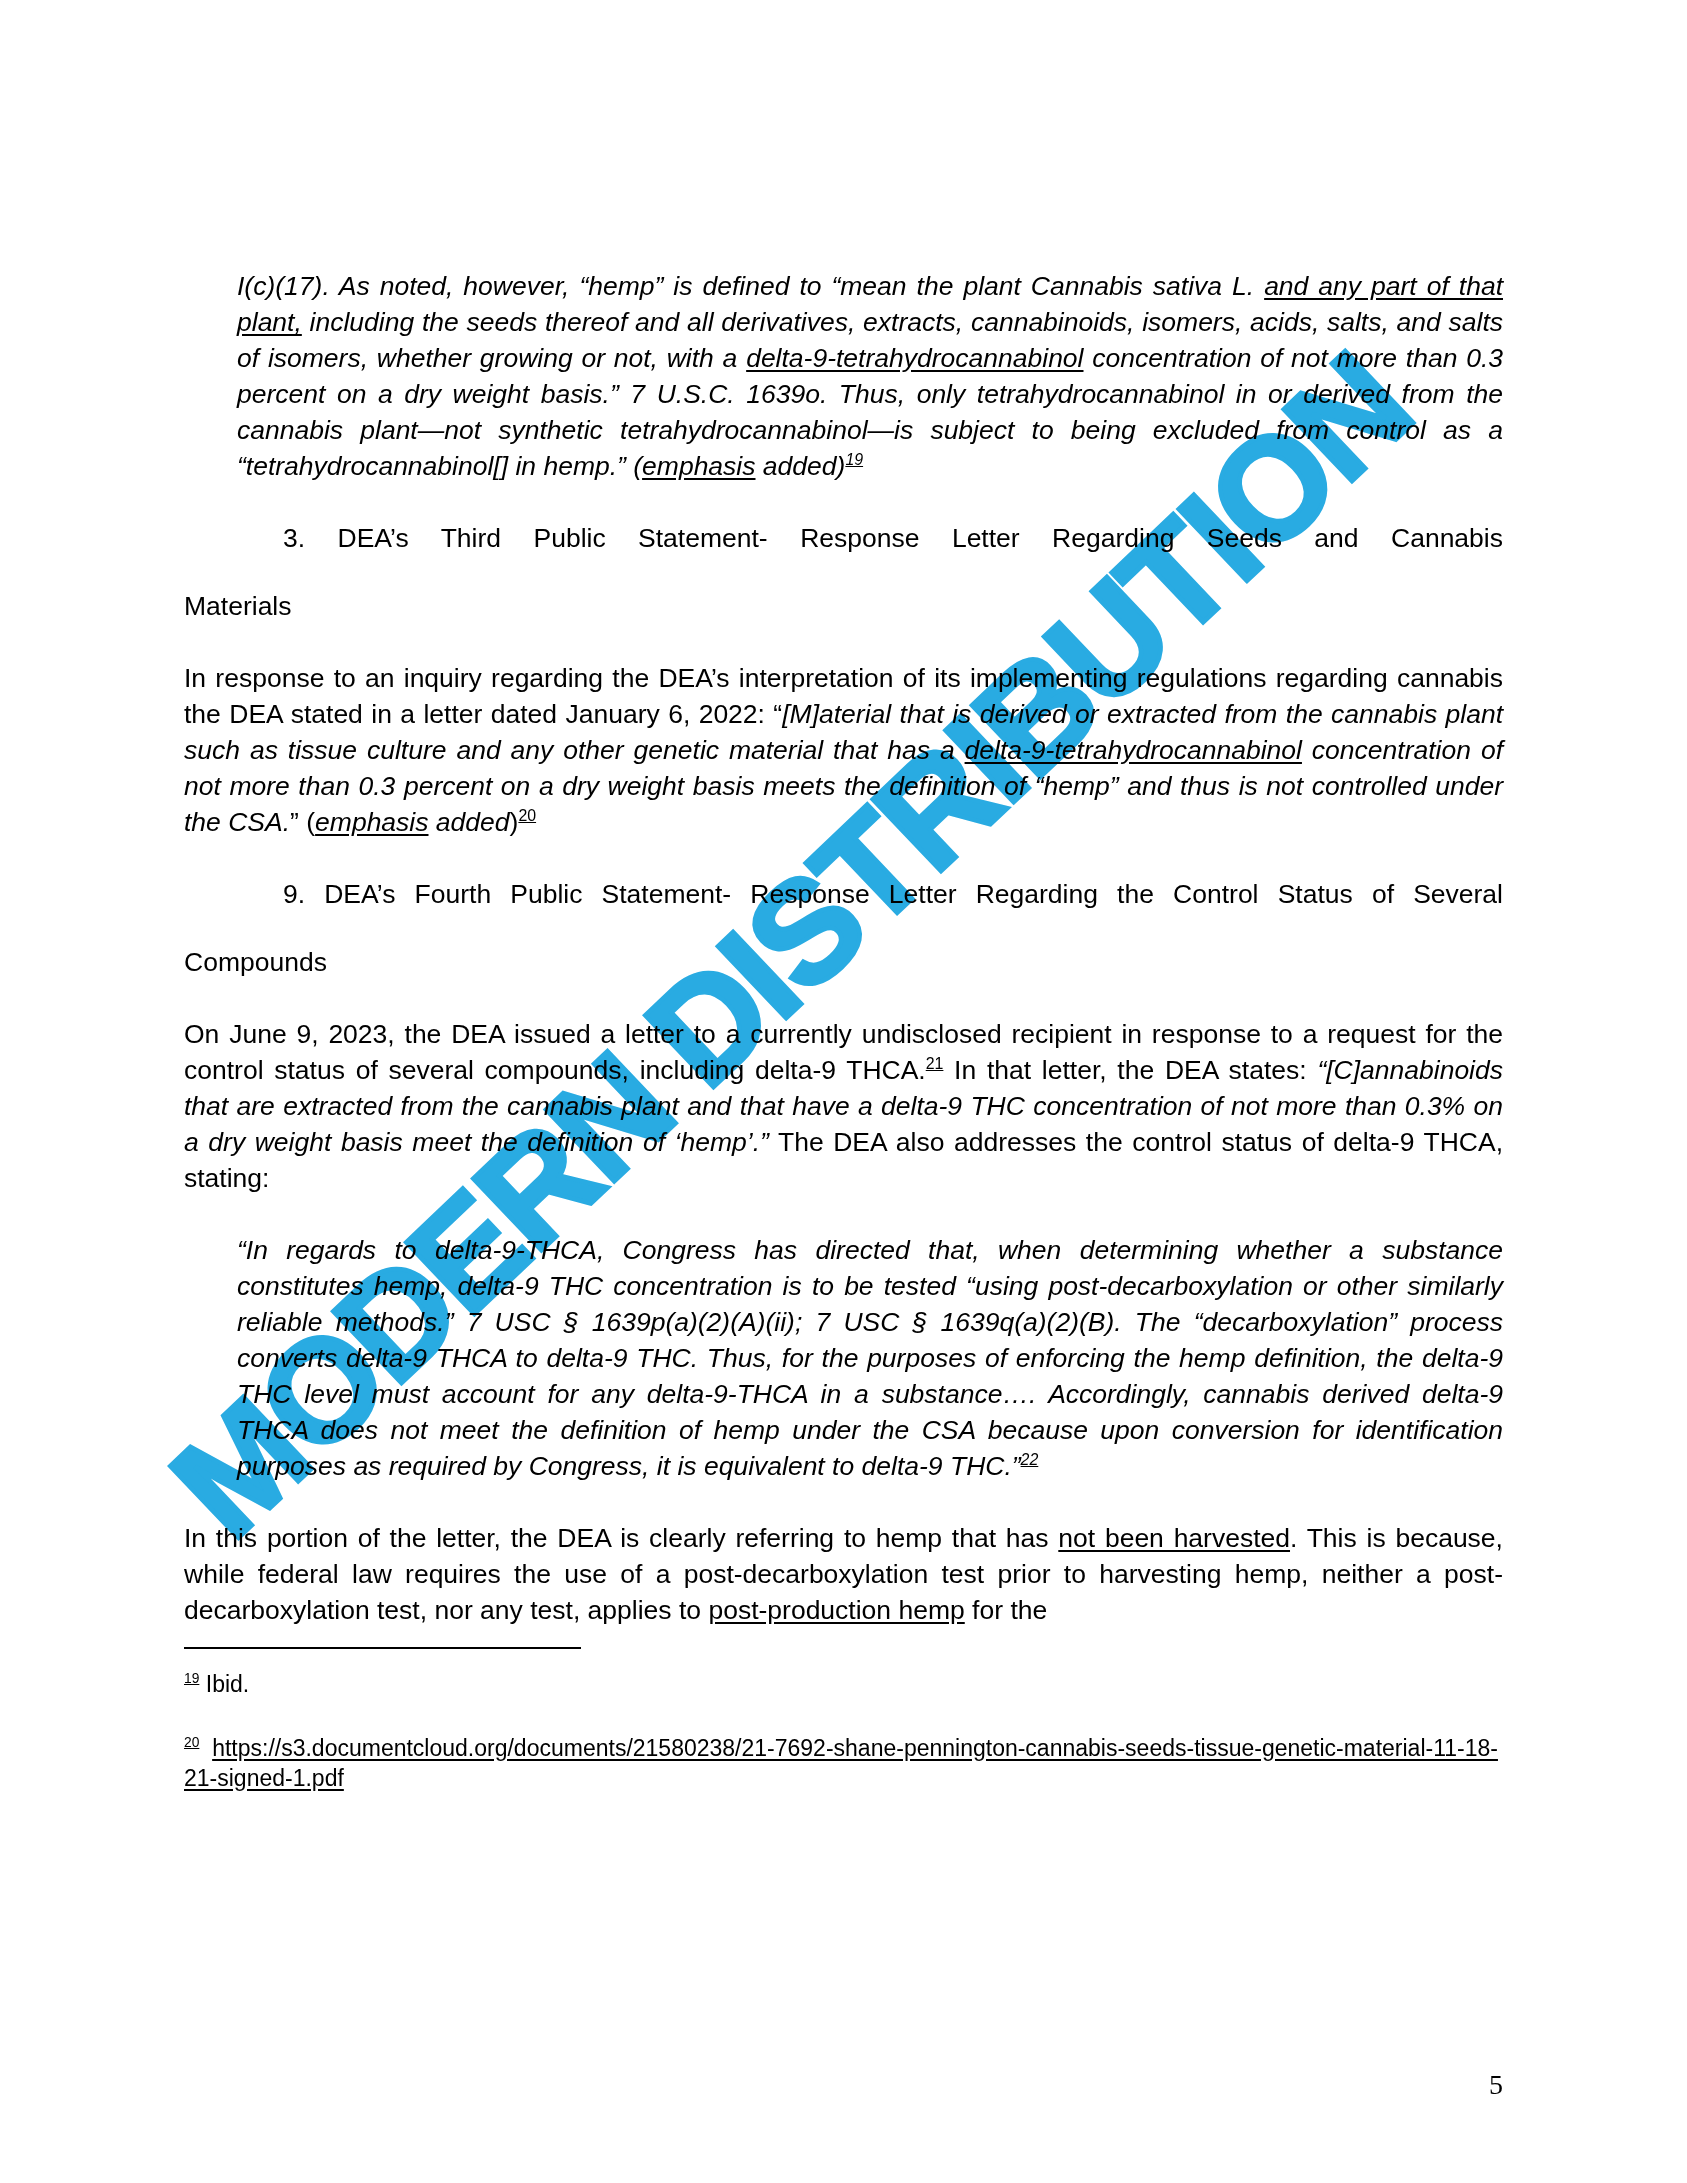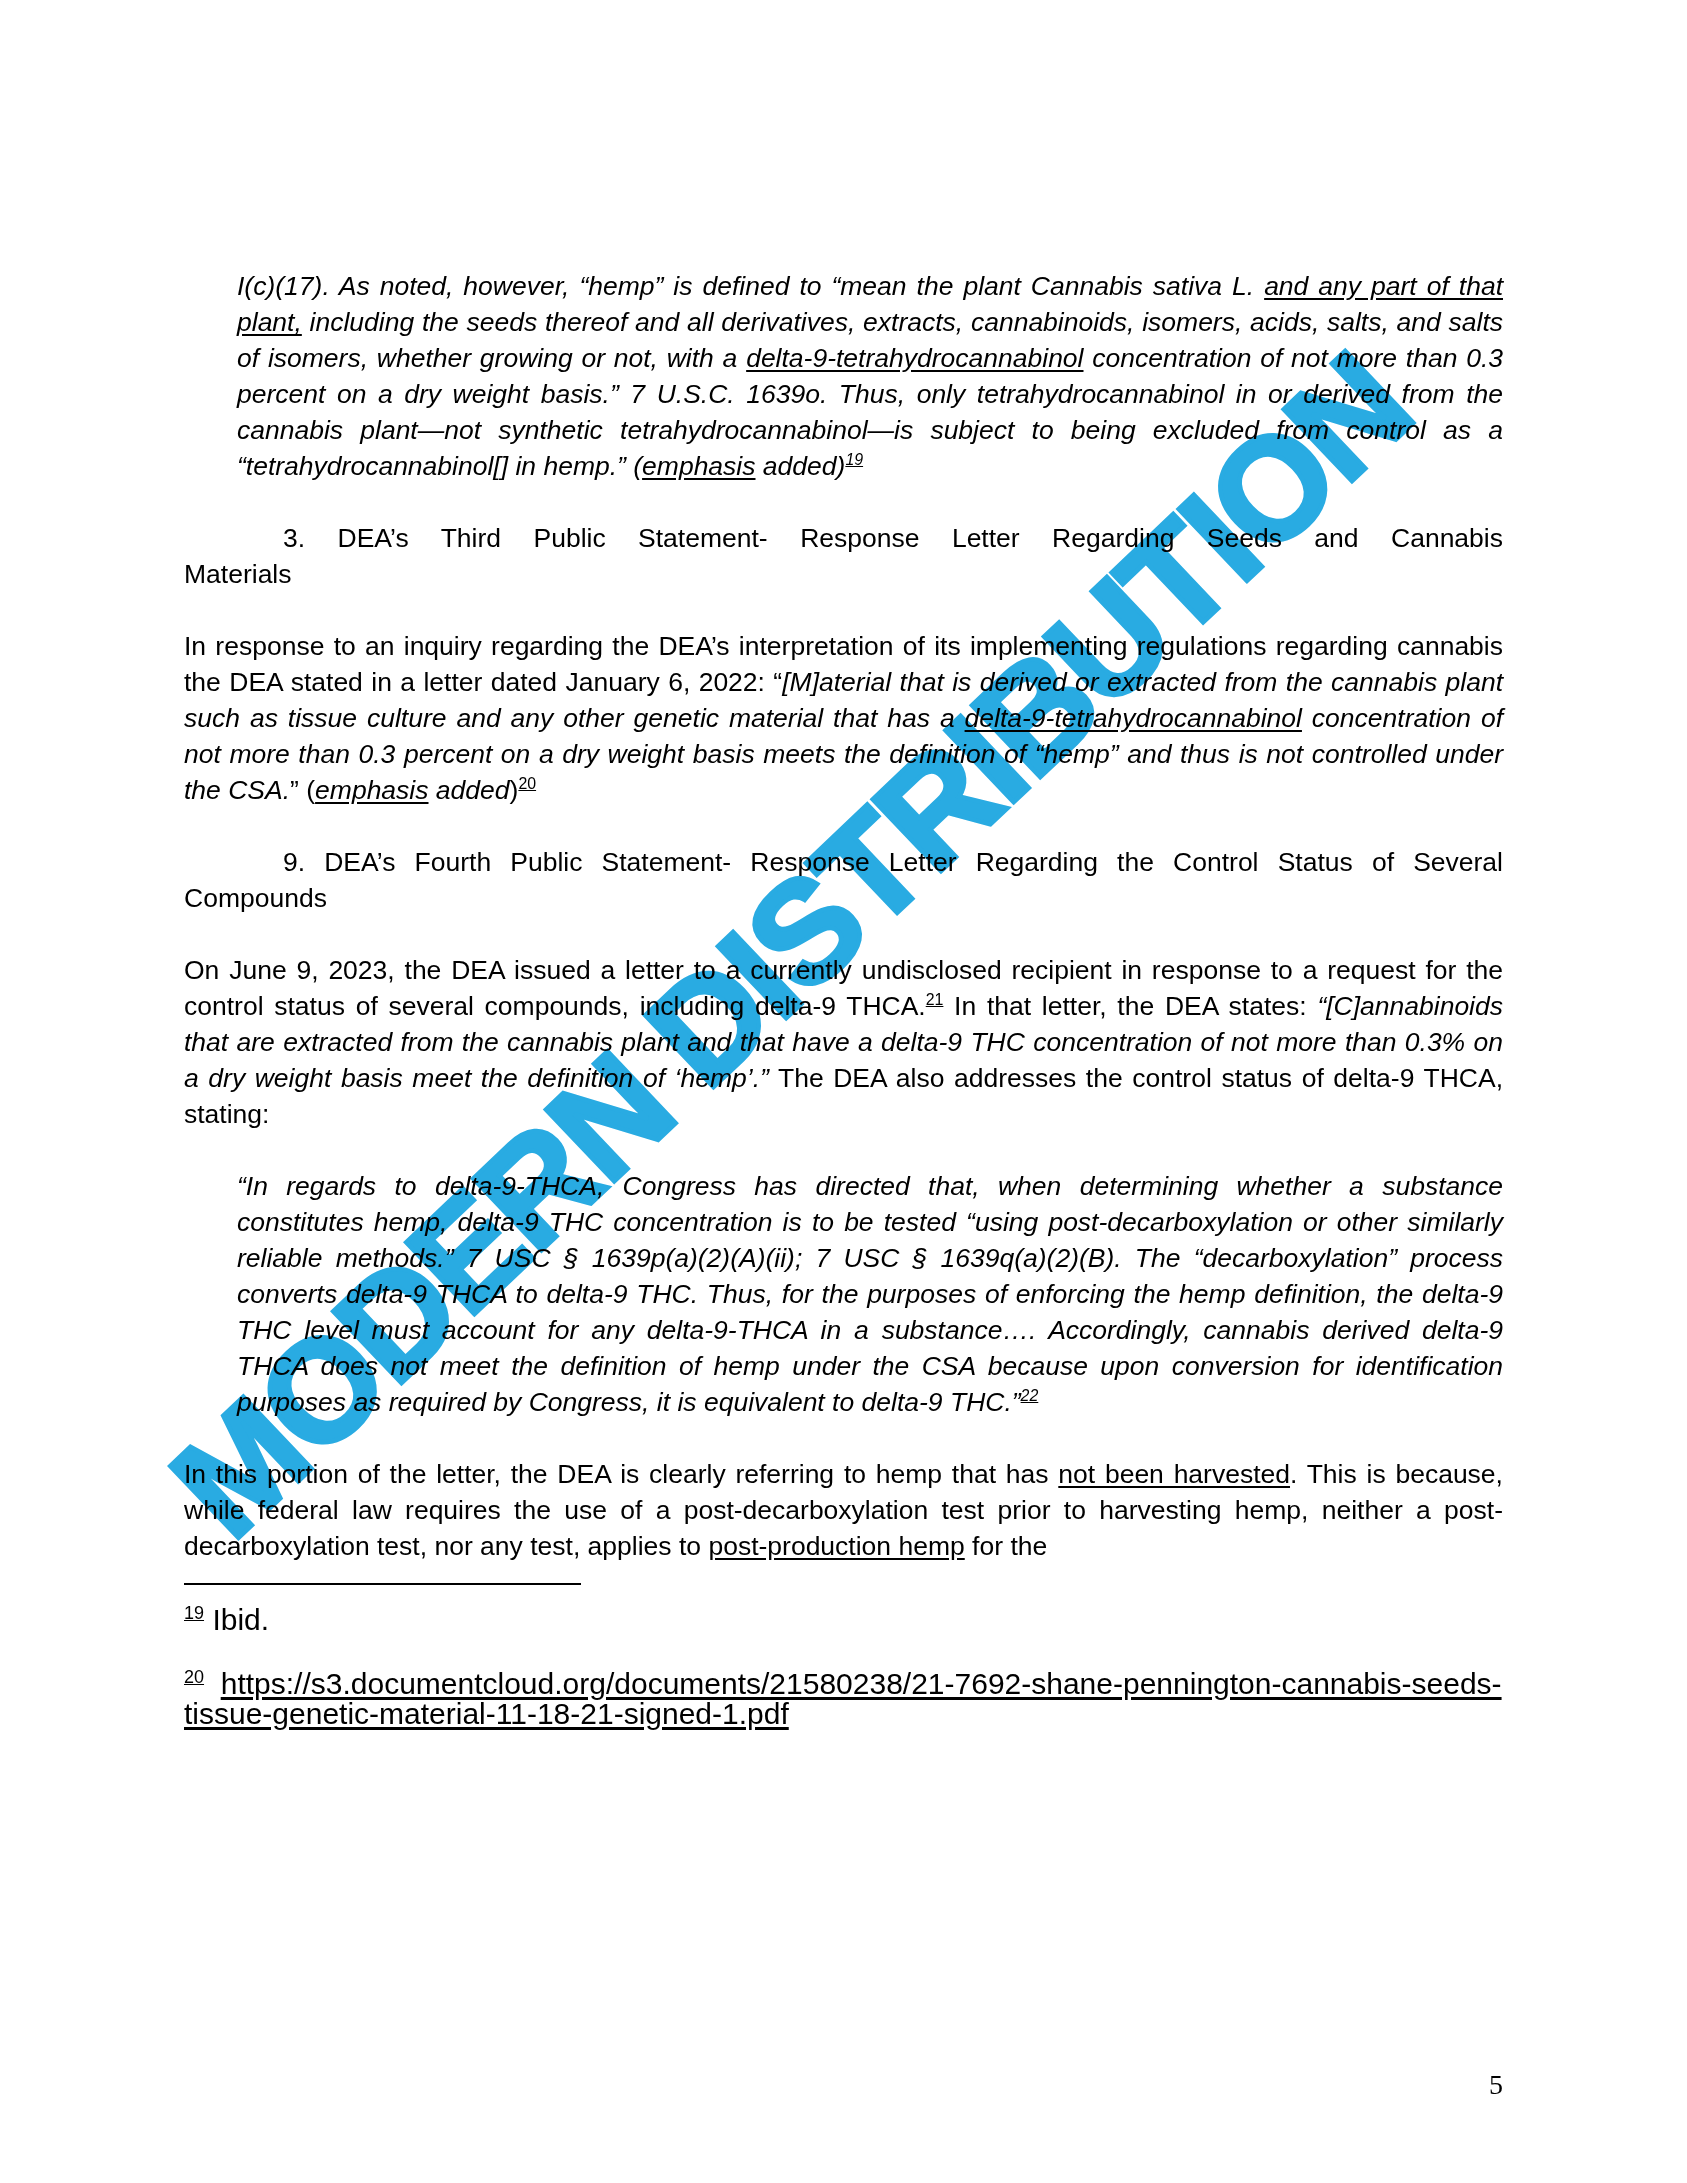--- a/index.html
+++ b/index.html
@@ -28,31 +28,31 @@
     position:relative;z-index:1;
     padding:268px 184px 0 184px;
     font-size:26.5px;
     line-height:36px;
     text-align:justify;
   }
   .blk{margin:0 0 36px 0;}
   .bq{margin-left:53px;font-style:italic;}
   .hd{}
   .hd .l1{text-indent:99px;text-align:justify;text-align-last:justify;}
-  .hd .l2{text-align:left;}
+  .hd .l2{text-align:left;margin-top:32px;}
   .i{font-style:italic;}
   .u{text-decoration:underline;text-underline-offset:3.3px;}
   sup{font-size:0.6em;line-height:0;vertical-align:super;text-decoration:underline;}
   
   .fnsep{
     width:397px;height:0;
     border:none;border-top:2.6px solid #000;
     margin:18.5px 0 0 0;
   }
-  .footnotes{margin-top:20px;font-size:30px;line-height:30px;text-align:left;}
+  .footnotes{margin-top:20px;font-size:23px;line-height:30px;text-align:left;}
   .footnotes .fn{margin:0 0 34px 0;}
   .fnlink{color:#000;text-decoration:underline;text-underline-offset:3.3px;word-break:break-all;}
   
   .pageno{
     position:absolute;
     right:184px;top:2069px;
     z-index:1;
     font-family:"Liberation Serif",serif;
     font-size:28px;
   }

